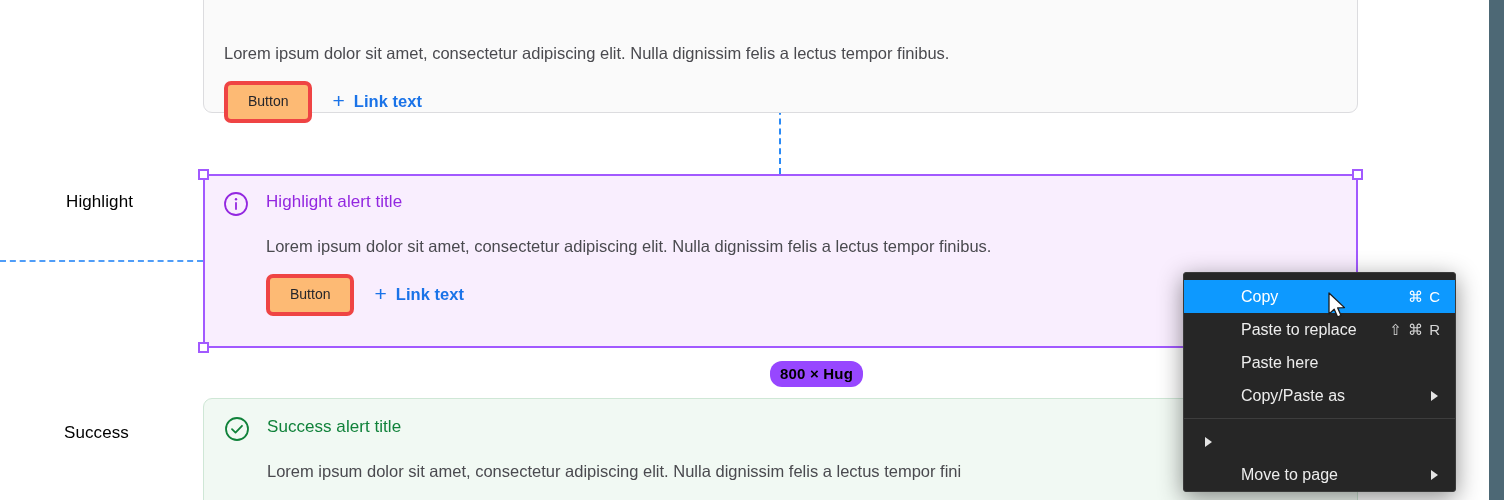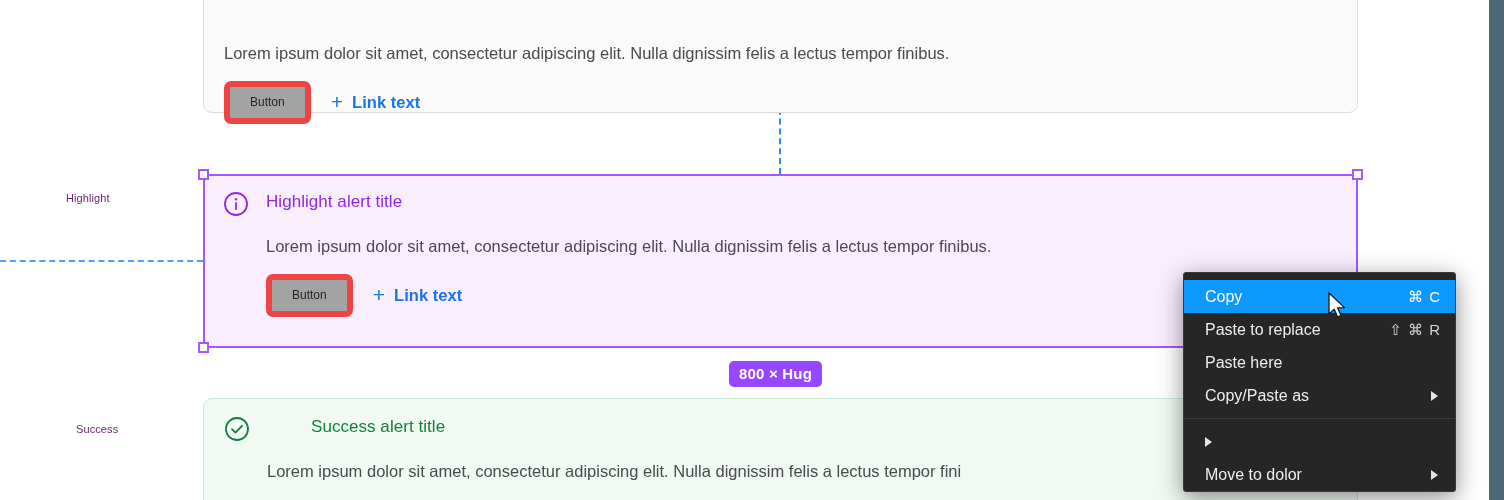--- a/index.html
+++ b/index.html
@@ -16,27 +16,27 @@
 
   
   .edge-strip {
     position:absolute; top:0; right:0; width:15px; height:500px;
     background:#4d6875;
   }
 
   
   .row-label {
     position:absolute;
-    font-size:11px;
-    color:#701a75;
+    font-size:17px;
+    color:#000000;
     letter-spacing:.1px;
     white-space:nowrap;
   }
   #label-highlight { left:66px; top:192px; }
-  #label-success  { left:76px; top:423px;text-align:center; }
+  #label-success  { left:64px; top:423px;text-align:center; }
 
   
   .guide-v {
     position:absolute;
     left:779px; top:0; width:0; height:174px;
     border-left:2px dashed #2a8af6;
   }
   .guide-h {
     position:absolute;
     left:0; top:260px; width:203px; height:0;
@@ -62,25 +62,25 @@
     font-size:16.5px;
     color:#4a4a4f;
     line-height:1.35;
     white-space:nowrap;
     margin-bottom:17px;
     margin-top:23px;
   }
   .alert-actions { display:flex; align-items:center; gap:20px; }
 
   .btn {
-    background:#a3a3a3;
-    border:6px solid #ef4444;
+    background:#fdba74;
+    border:4px solid #ef4444;
     border-radius:7px;
     padding:9px 20px;
-    font-size:12px;
+    font-size:14px;
     color:#26262b;
     font-family:inherit;
     line-height:1.1;
     cursor:pointer;
   }
   .link {
     display:flex; align-items:center; gap:9px;
     color:#1a73e8;
     font-size:16.5px;
     font-weight:bold;
@@ -110,21 +110,21 @@
   }
   #alert-highlight .alert-title { color:#9327e0; }
 
   
   #alert-success {
     left:203px; top:398px; width:1155px; height:180px;
     background:#f1f9f3;
     border:1px solid #cfe7d6;
     border-radius:9px;
   }
-  #alert-success .alert-title { color:#10823a;margin-left:44px; }
+  #alert-success .alert-title { color:#10823a; }
 
   
   .sel-frame {
     position:absolute;
     left:203px; top:174px; width:1155px; height:174px;
     border:2px solid #a259ff;
     pointer-events:none;
   }
   .handle {
     position:absolute;
@@ -132,27 +132,27 @@
     background:#ffffff;
     border:2px solid #a259ff;
   }
   .h-tl { left:-7px;  top:-7px; }
   .h-tr { right:-7px; top:-7px; }
   .h-bl { left:-7px;  bottom:-7px; }
   .h-br { right:-7px; bottom:-7px; }
 
   .size-badge {
     position:absolute;
-    left:729px; top:361px;
+    left:770px; top:361px;
     background:#9747ff;
-    color:#ffffff;
+    color:#000000;
     font-size:15px;
     font-weight:bold;
     padding:4px 10px 5px;
-    border-radius:5px;
+    border-radius:12px;
     white-space:nowrap;
     letter-spacing:.2px;
   }
 
   
   #context-menu {
     position:absolute;
     left:1183px; top:272px;
     width:273px;
     background:#262626;
@@ -165,21 +165,21 @@
   .menu-item {
     display:flex; align-items:center;
     height:33px;
     padding:0 14px 0 21px;
     color:#ededed;
     font-size:16px;
     white-space:nowrap;
     cursor:default;
   }
   .menu-item.selected { background:#0d99ff; color:#ffffff; }
-  .menu-label { flex:1; }
+  .menu-label { flex:1;margin-left:36px; }
   .menu-shortcut { color:#d6d6d6; font-size:15px; letter-spacing:1px; }
   .menu-item.selected .menu-shortcut { color:#ffffff; }
   .menu-arrow {
     width:0; height:0;
     border-left:7px solid #e4e4e4;
     border-top:5px solid transparent;
     border-bottom:5px solid transparent;
     margin-right:3px;
   }
   .menu-sep { height:1px; background:#3d3d3d; margin:6px 0; }
@@ -275,21 +275,21 @@
       <span class="menu-label">Copy/Paste as</span>
       <span class="menu-arrow"></span>
     </div>
 
     <div class="menu-sep"></div>
 
     <div class="menu-item">
       <span class="menu-arrow"></span>
     </div>
     <div class="menu-item">
-      <span class="menu-label">Move to dolor</span>
+      <span class="menu-label">Move to page</span>
       <span class="menu-arrow"></span>
     </div>
   </div>
 
   <div id="cursor">
     <svg width="20" height="30" viewBox="0 0 20 30">
       <path d="M1 1 L1 22 L6.2 17.2 L9.6 25 L13 23.4 L9.7 15.9 L16.5 15.6 Z" fill="#ffffff" stroke="#1c1c1c" stroke-width="1.3" stroke-linejoin="round"></path>
     </svg>
   </div>
 

